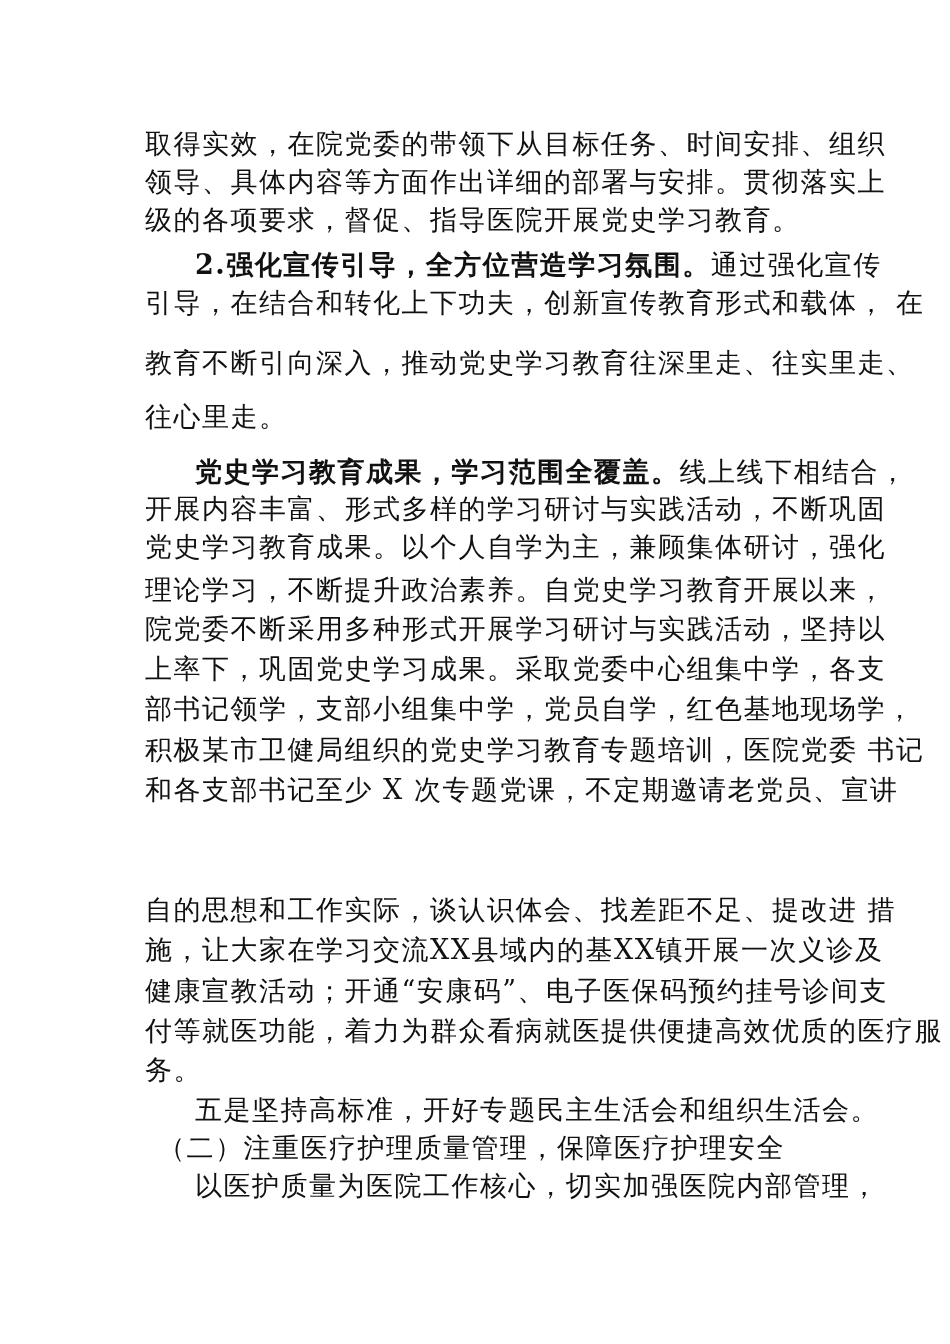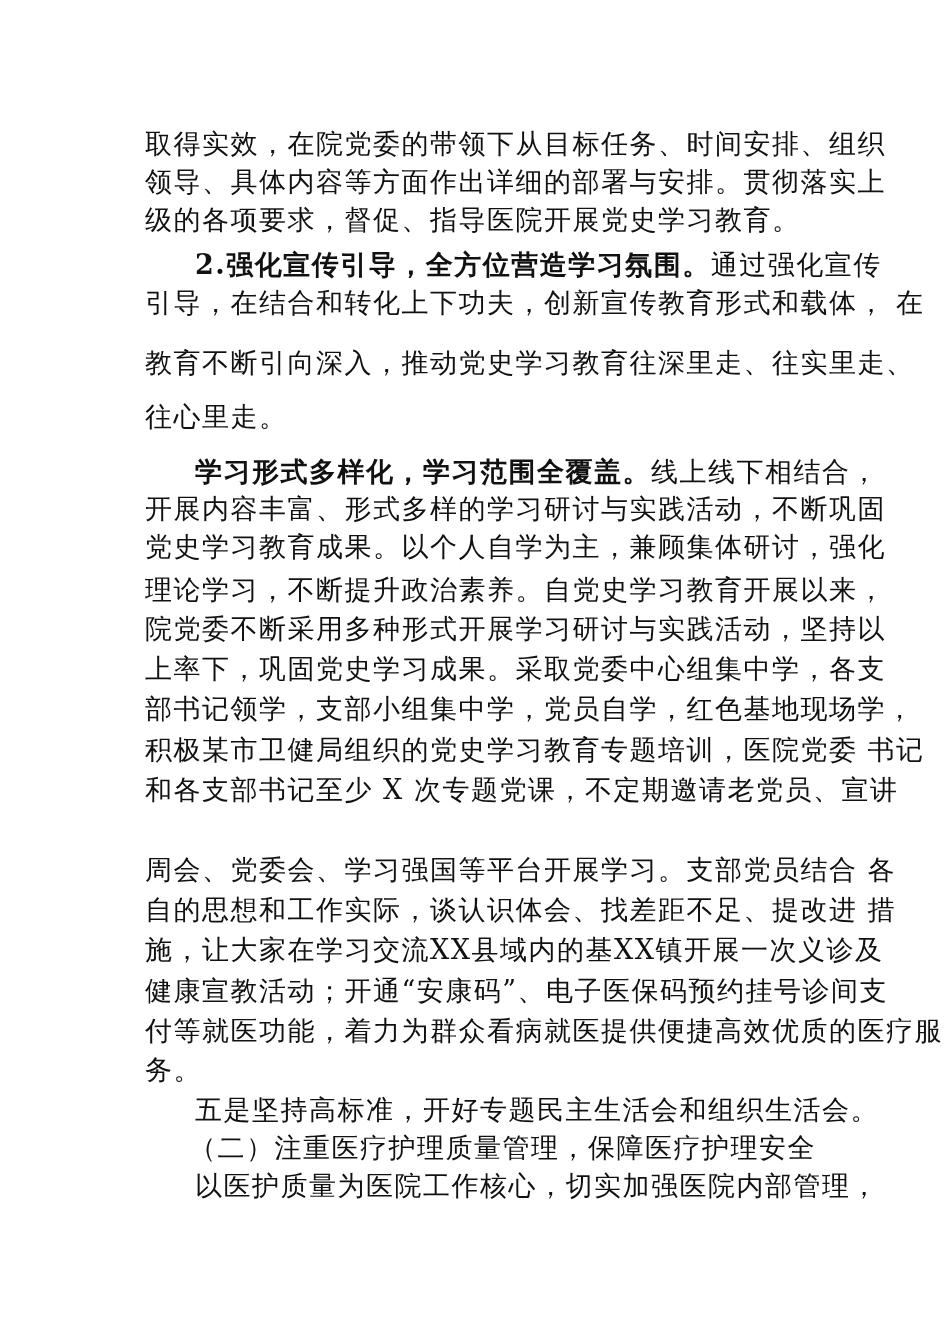--- a/index.html
+++ b/index.html
@@ -1,50 +1,49 @@
 <!DOCTYPE html>
 <html><head>
 <meta charset="utf-8">
 <style>
   html, body { margin: 0; padding: 0; background: #ffffff; }
   body { width: 950px; height: 1344px; position: relative; overflow: hidden;
          font-family: "DejaVu Serif", "Liberation Serif", serif; color: #111; }
   .page { position: absolute; left: 0; top: 0; width: 950px; height: 1344px; background: #fff; }
   .line { position: absolute; left: 145px; font-size: 27px; line-height: 38px; white-space: nowrap; letter-spacing: 1.5px; }
   .ind { left: 195px; }
-  .h2 { left: 189px; text-align: right; }
+  .h2 { left: 158px; text-align: right; }
   b { font-weight: bold; }
 </style>
 </head>
 <body>
 
 <div class="page">
   <div class="line" style="top:125px">取得实效，在院党委的带领下从目标任务、时间安排、组织</div>
   <div class="line" style="top:163px">领导、具体内容等方面作出详细的部署与安排。贯彻落实上</div>
   <div class="line" style="top:201px">级的各项要求，督促、指导医院开展党史学习教育。</div>
 
   <div class="line ind" style="top:246px">
     <b>2.强化宣传引导，全方位营造学习氛围。</b><span>通过强化宣传</span>
   </div>
   <div class="line" style="top:284px">引导，在结合和转化上下功夫，创新宣传教育形式和载体， 在</div>
   <div class="line" style="top:344px">教育不断引向深入，推动党史学习教育往深里走、往实里走、</div>
   <div class="line" style="top:398px">往心里走。</div>
 
   <div class="line ind" style="top:453px">
-    <b>学习形式多样化，学习范围全覆盖。</b><span>线上线下相结合，</span>
+    <b>党史学习教育成果，学习范围全覆盖。</b><span>线上线下相结合，</span>
   </div>
   <div class="line" style="top:490px">开展内容丰富、形式多样的学习研讨与实践活动，不断巩固</div>
   <div class="line" style="top:528px">党史学习教育成果。以个人自学为主，兼顾集体研讨，强化</div>
   <div class="line" style="top:571px">理论学习，不断提升政治素养。自党史学习教育开展以来，</div>
   <div class="line" style="top:610px">院党委不断采用多种形式开展学习研讨与实践活动，坚持以</div>
   <div class="line" style="top:650px">上率下，巩固党史学习成果。采取党委中心组集中学，各支</div>
   <div class="line" style="top:690px">部书记领学，支部小组集中学，党员自学，红色基地现场学，</div>
   <div class="line" style="top:731px">积极某市卫健局组织的党史学习教育专题培训，医院党委 书记</div>
   <div class="line" style="top:771px">和各支部书记至少 X 次专题党课，不定期邀请老党员、宣讲</div>
-  <div class="line" style="top:851px">周会、党委会、学习强国等平台开展学习。支部党员结合 各</div>
   <div class="line" style="top:891px">自的思想和工作实际，谈认识体会、找差距不足、提改进 措</div>
   <div class="line" style="top:931px">施，让大家在学习交流XX县域内的基XX镇开展一次义诊及</div>
   <div class="line" style="top:972px">健康宣教活动；开通“安康码”、电子医保码预约挂号诊间支</div>
   <div class="line" style="top:1012px">付等就医功能，着力为群众看病就医提供便捷高效优质的医疗服</div>
   <div class="line" style="top:1051px">务。</div>
 
   <div class="line ind" style="top:1091px">五是坚持高标准，开好专题民主生活会和组织生活会。</div>
   <div class="line h2" style="top:1129px">（二）注重医疗护理质量管理，保障医疗护理安全</div>
   <div class="line ind" style="top:1167px">以医护质量为医院工作核心，切实加强医院内部管理，</div>
 </div>

